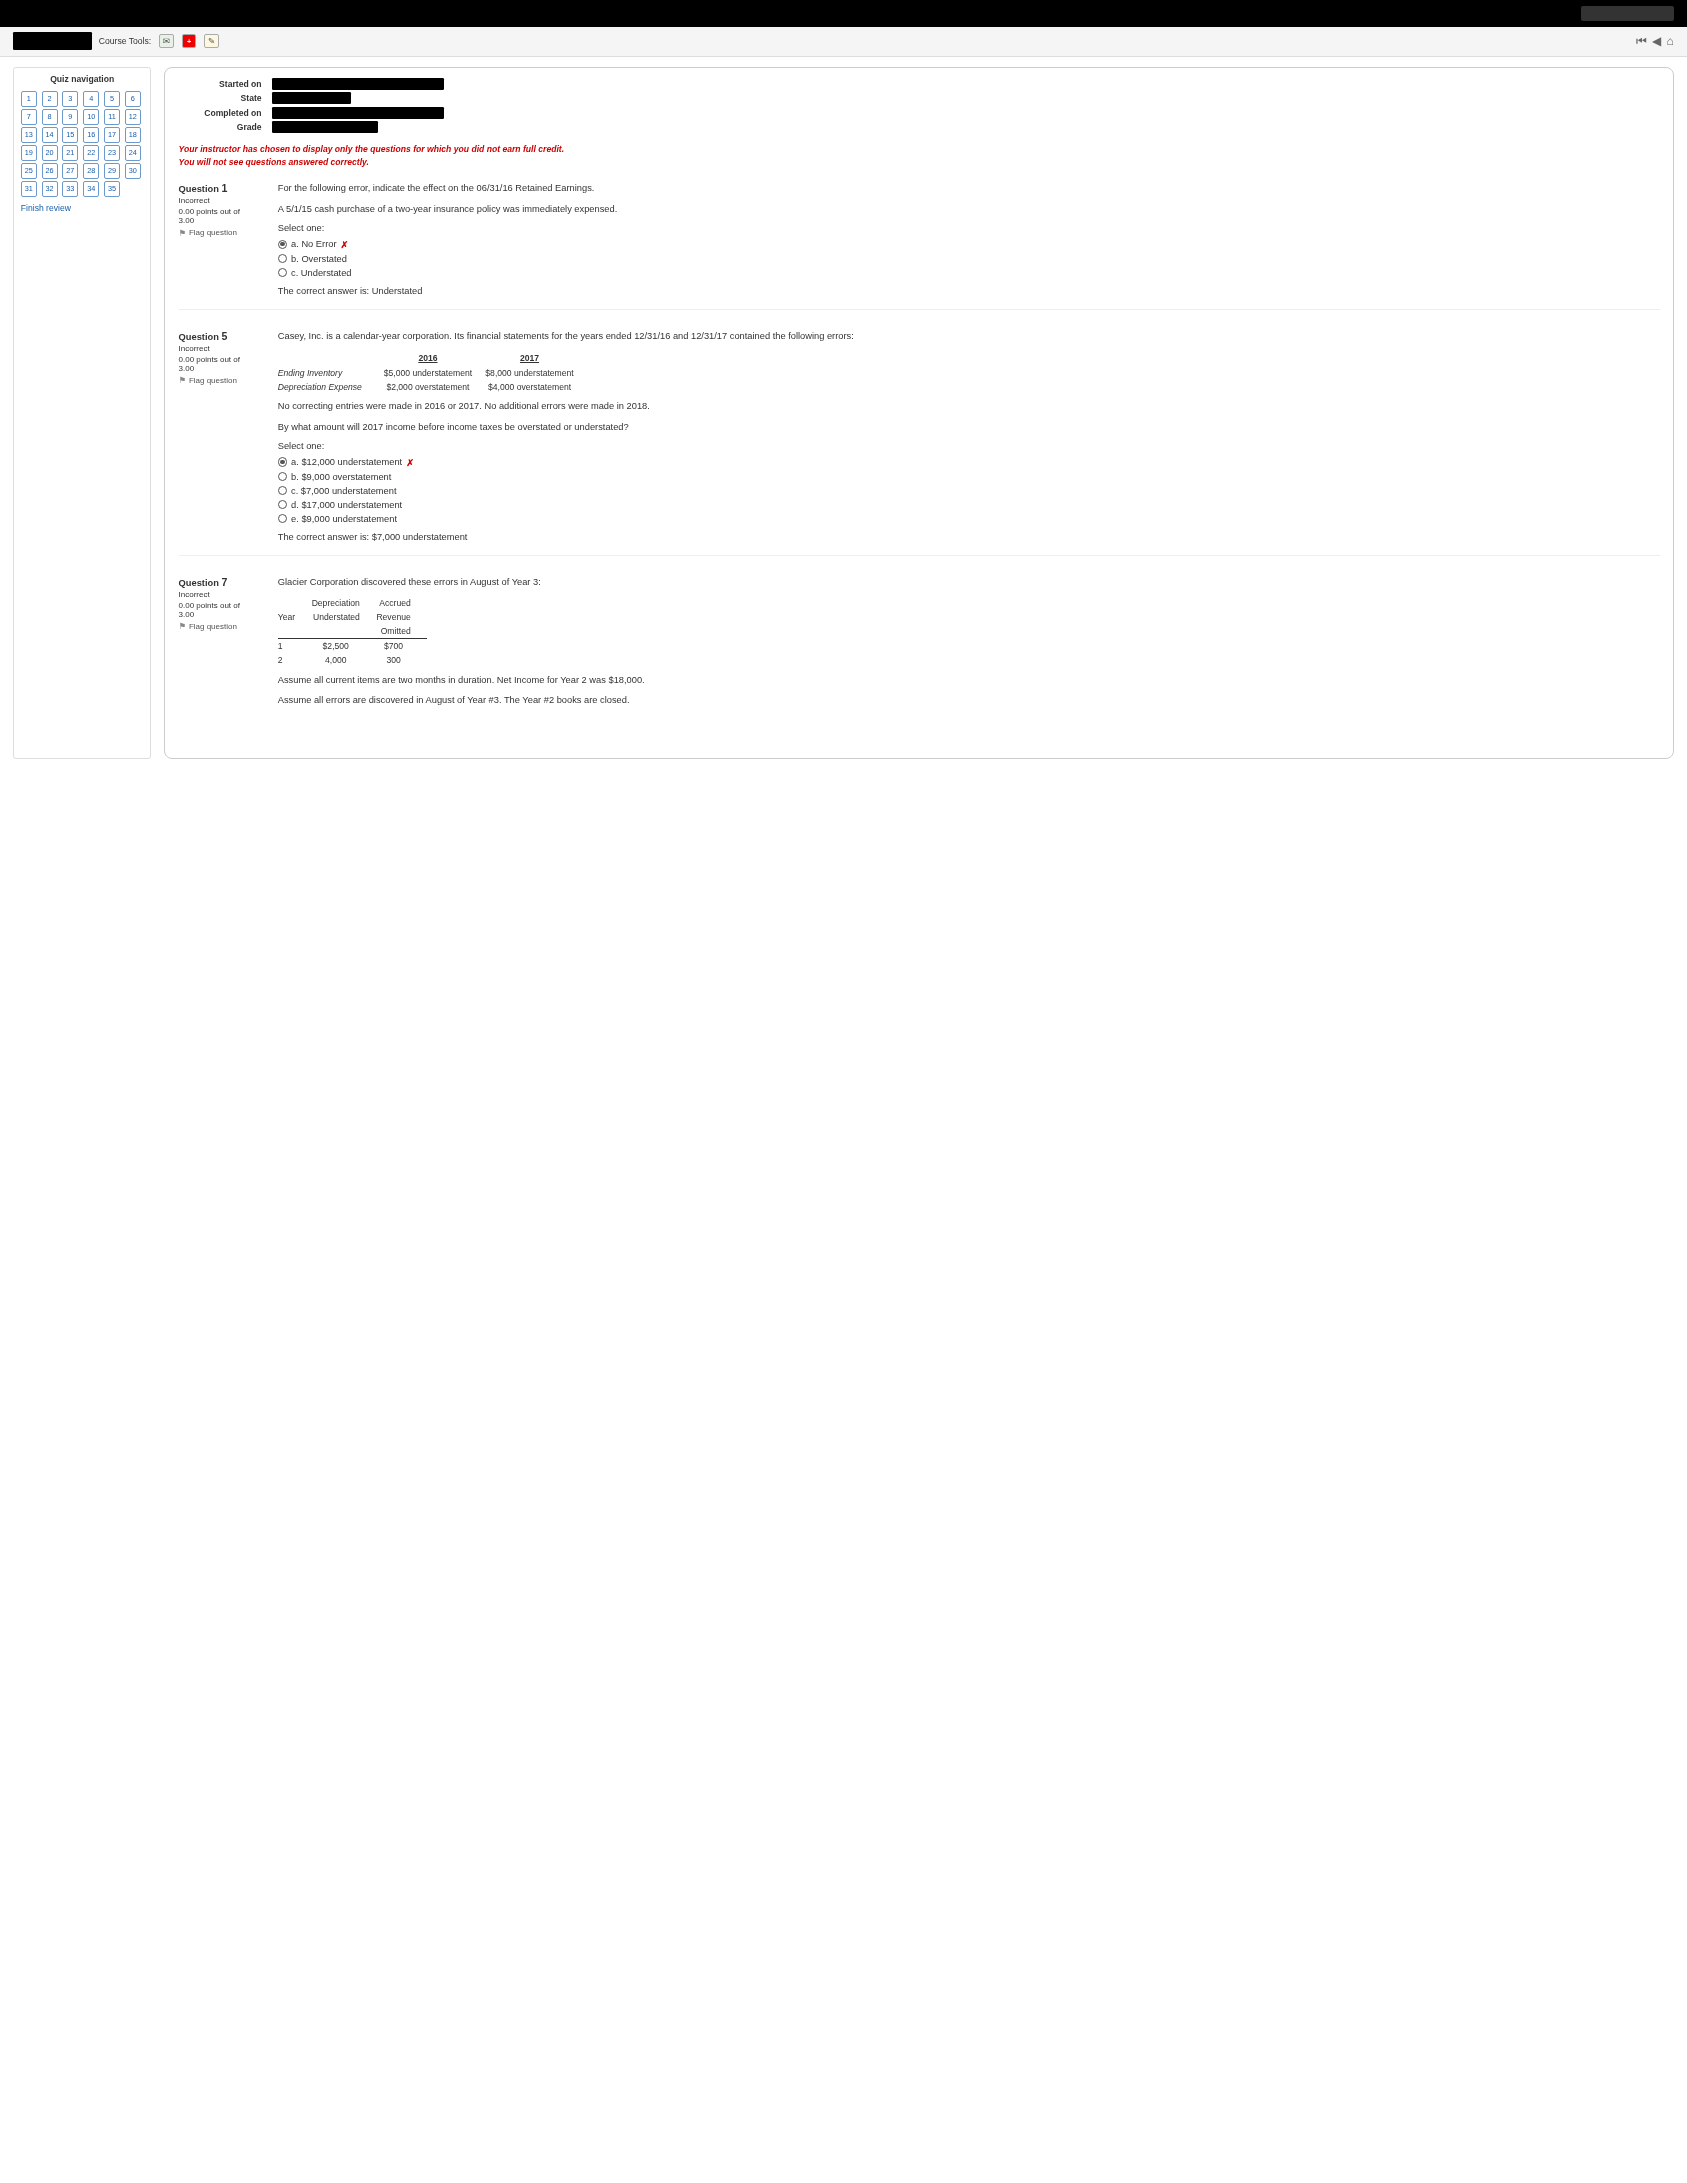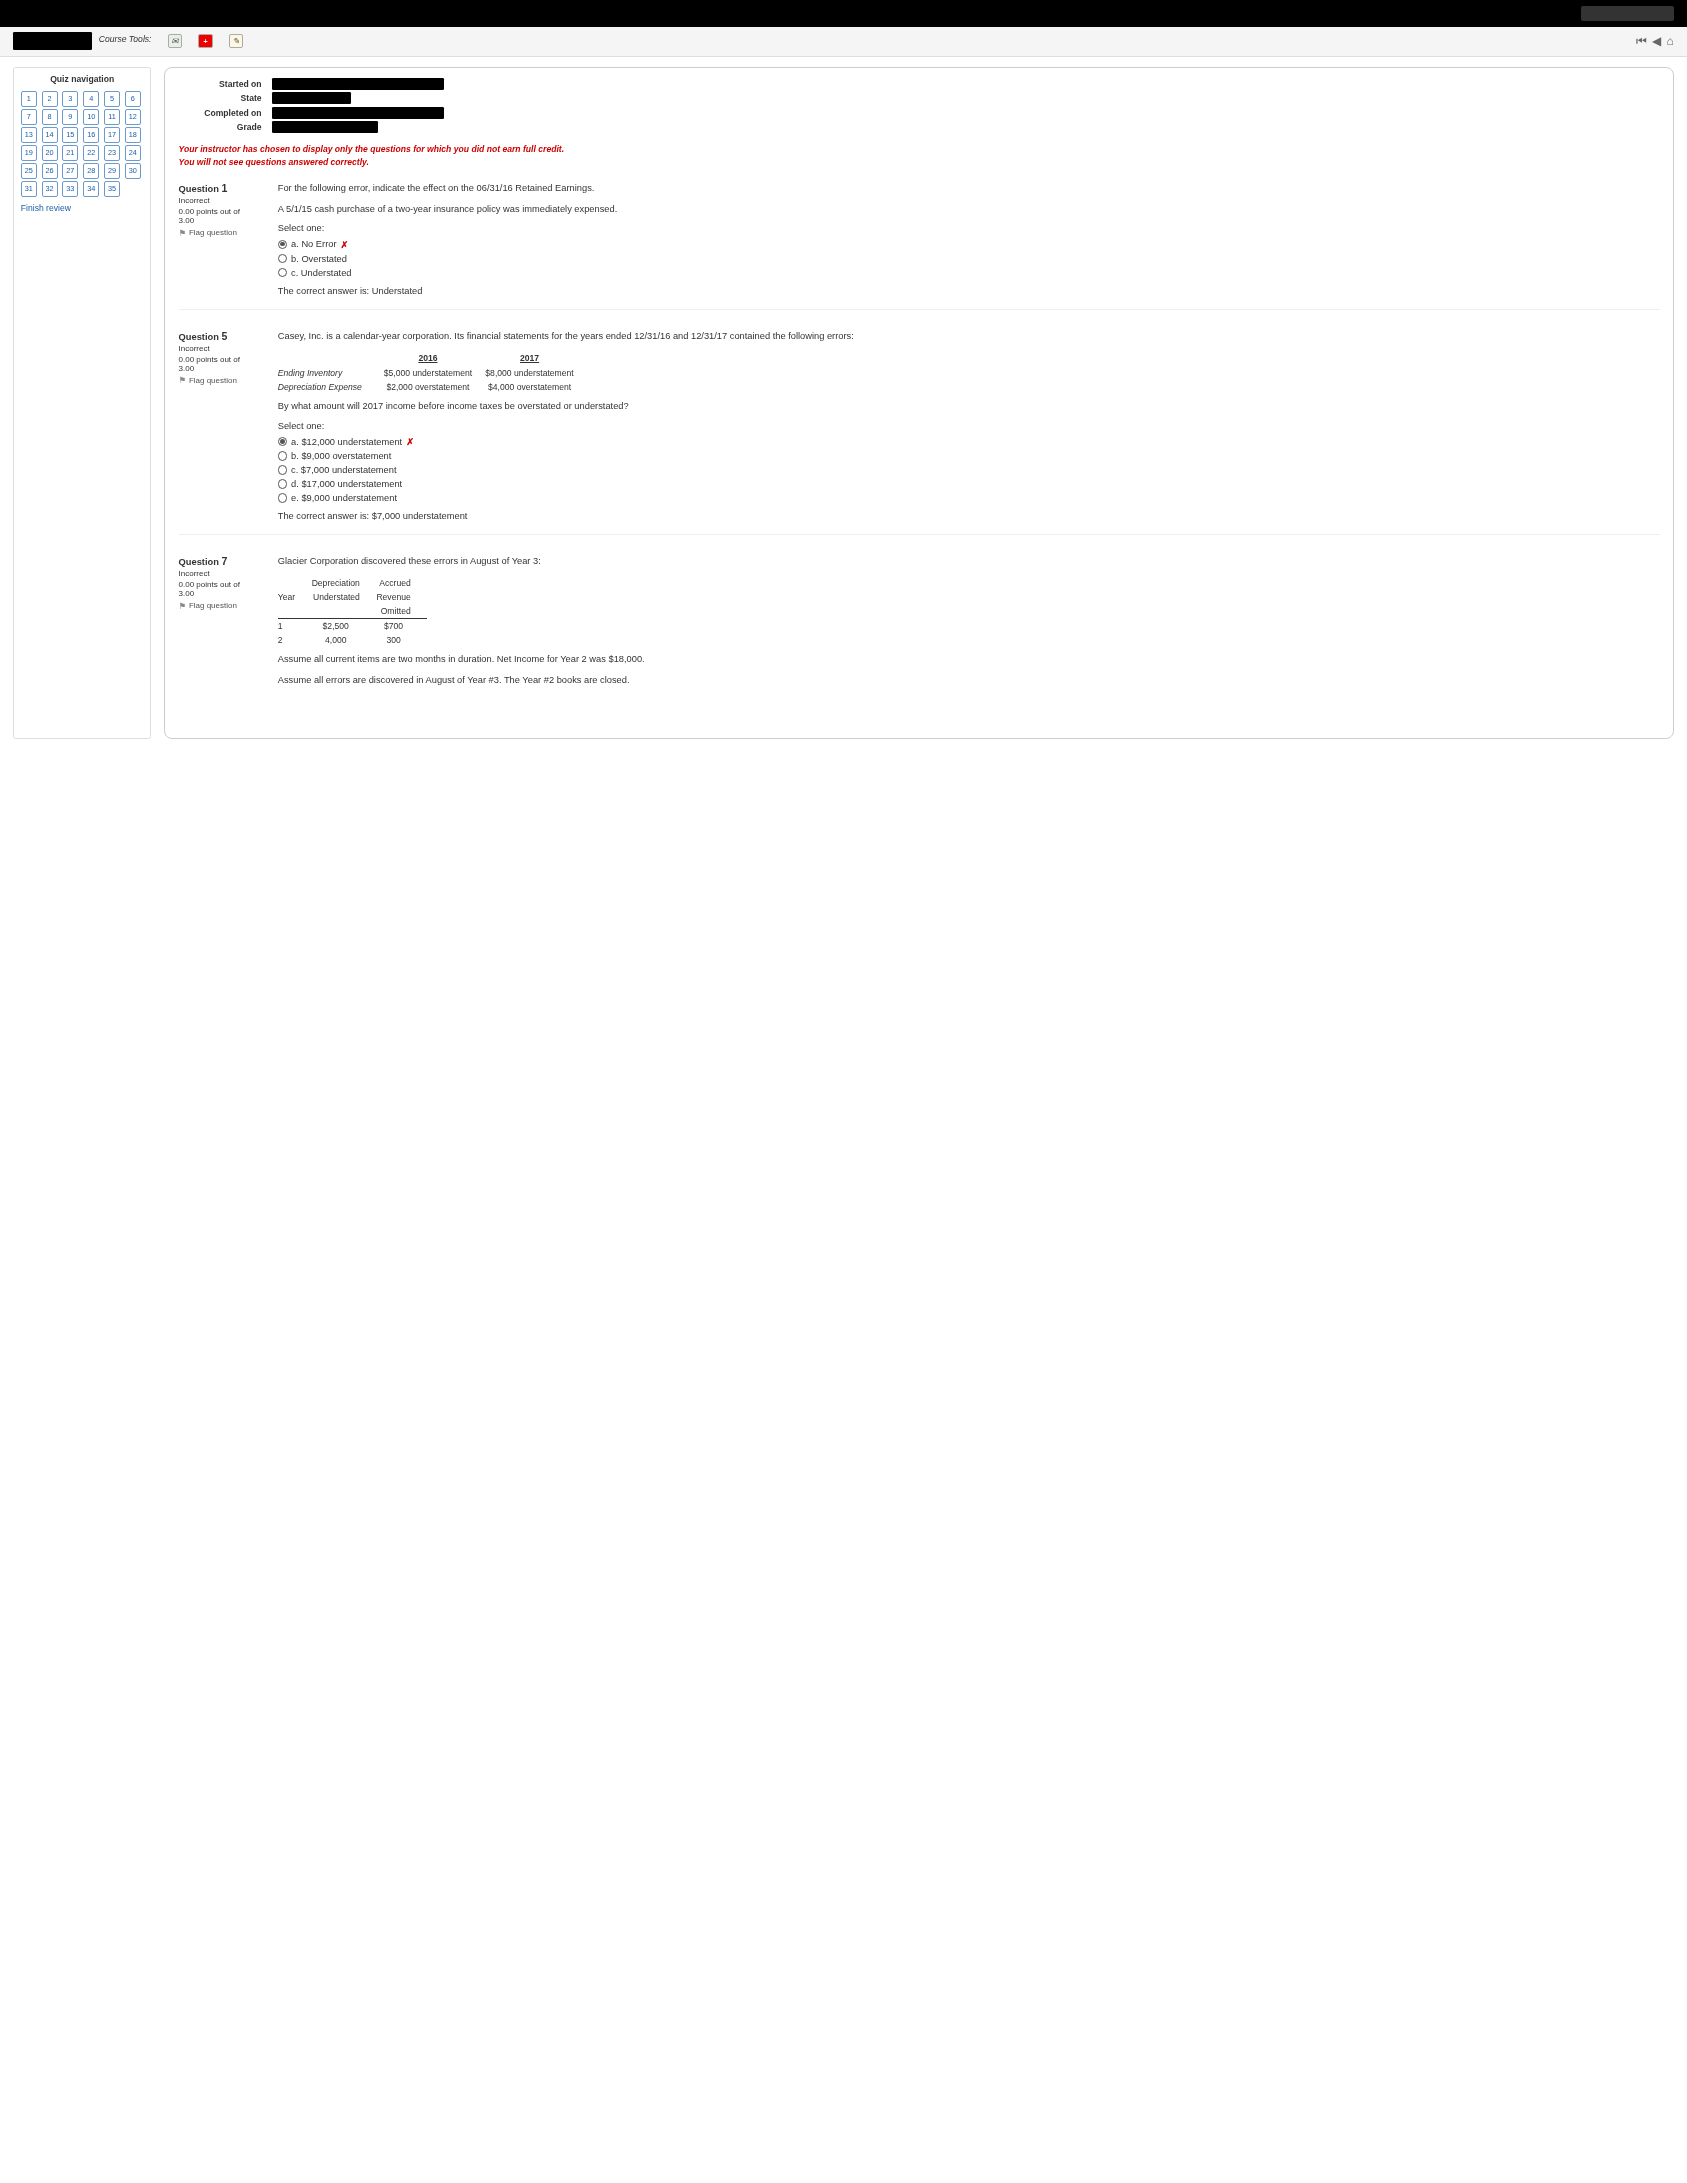--- a/index.html
+++ b/index.html
@@ -21,21 +21,21 @@
     
     .second-bar {
       background: #f5f5f5;
       border-bottom: 0.7px solid #ddd;
       padding: 5.3px 13.2px;
       display: flex;
       align-items: center;
       gap: 6.6px;
     }
     .second-bar-logo { width: 79px; height: 18.5px; background: #000; border-radius: 1.3px; }
-    .course-tools { display: flex; gap: 16px; font-size: 8.6px; font-style: italic; }
+    .course-tools { display: flex; align-items: center; gap: 8px; font-size: 8.6px; }
     .icon-btn {
       width: 14.6px; height: 14.6px;
       border: 0.7px solid #aaa;
       border-radius: 2px;
       display: inline-flex; align-items: center; justify-content: center;
       cursor: pointer; font-size: 8.6px;
     }
     .icon-email { background: #e8f0e8; color: #555; }
     .icon-red { background: #e00; color: #fff; font-weight: bold; font-size: 7.3px; }
     .icon-edit { background: #fff8e0; color: #555; }
@@ -433,20 +433,21 @@
                 <td class="center">$8,000 understatement</td>
               </tr>
               <tr>
                 <td class="col-item">Depreciation Expense</td>
                 <td class="center">$2,000 overstatement</td>
                 <td class="center">$4,000 overstatement</td>
               </tr>
             </tbody>
           </table>
 
+          <div class="question-text">No correcting entries were made in 2016 or 2017. No additional errors were made in 2018.</div>
           <div class="question-text">By what amount will 2017 income before income taxes be overstated or understated?</div>
           <div class="select-one">Select one:</div>
           <ul class="options-list">
             <li>
               <div class="radio-circle radio-selected">
                   <div class="radio-dot"></div>
                 </div>
               <span>a. $12,000 understatement</span>
               <span class="wrong-mark">✗</span>
             </li>

